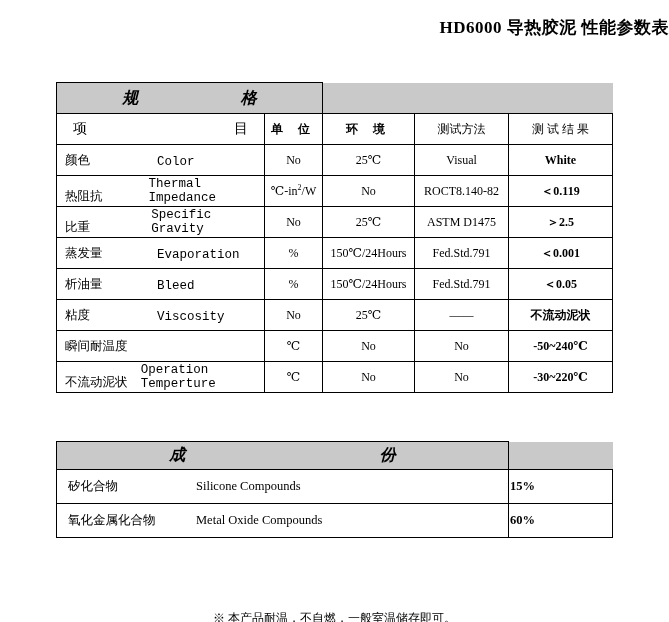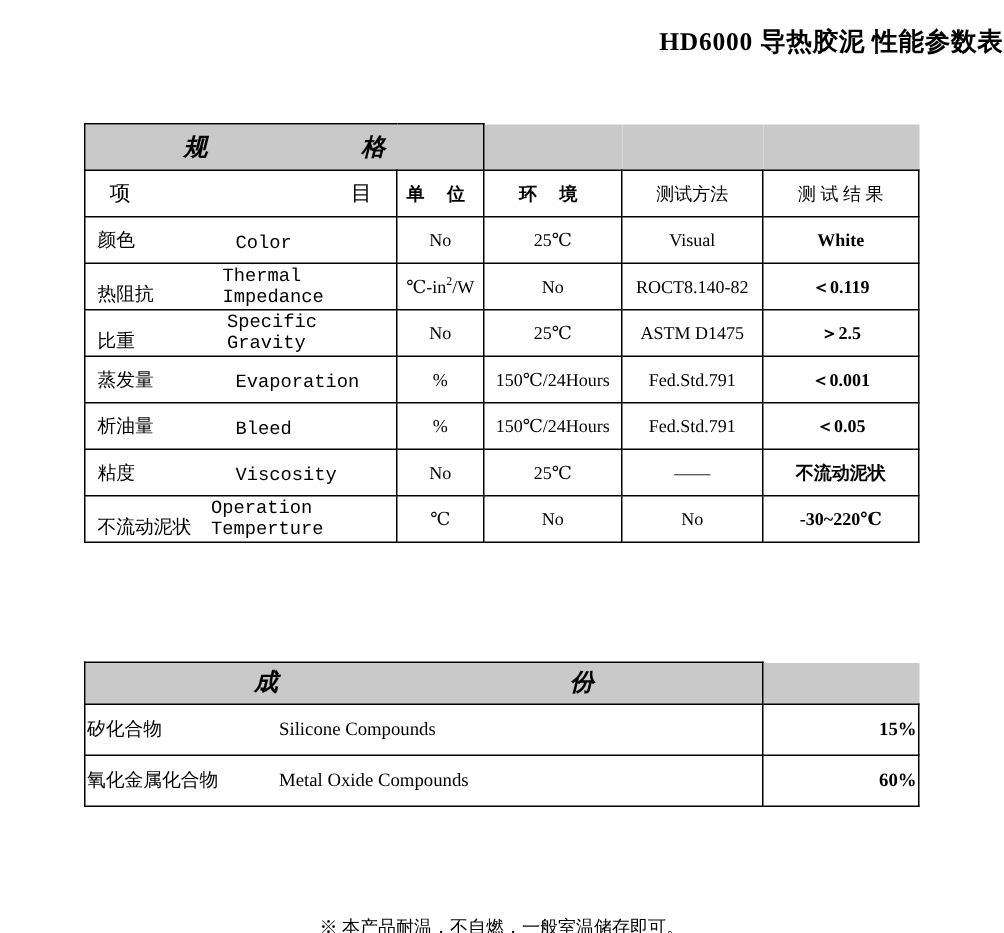--- a/index.html
+++ b/index.html
@@ -118,25 +118,26 @@
     font-size: 12.5px;
     vertical-align: middle;
   }
   table.comp .band td {
     background: #c9c9c9;
     height: 25px;
   }
   .comp-name {
     display: flex;
     align-items: center;
+    padding-left: 10px;
     font-family: Liberation Serif, serif;
   }
   .comp-cn { width: 128px; display: inline-block; font-size: 12.5px; }
   .comp-en { font-size: 12.5px; }
-  .comp-pct { text-align: right; font-weight: bold; font-size: 13px; font-family: Liberation Serif, serif; }
+  .comp-pct { text-align: left; font-weight: bold; font-size: 13px; font-family: Liberation Serif, serif; }
 
   .footnote {
     position: absolute;
     left: 0;
     right: 0;
     top: 594px;
     text-align: center;
     font-size: 12px;
   }
 </style>
@@ -254,20 +255,32 @@
               <span class="item-cn">粘度</span>
               <span class="item-en">Viscosity</span>
             </div>
           </td>
           <td class="small">No</td>
           <td class="small">25℃</td>
           <td class="small">——</td>
           <td class="result">不流动泥状</td>
         </tr>
 
+        <tr>
+          <td>
+            <div class="item-cell">
+              <span class="item-cn">瞬间耐温度</span>
+              <span class="item-en"></span>
+            </div>
+          </td>
+          <td class="small">℃</td>
+          <td class="small">No</td>
+          <td class="small">No</td>
+          <td class="result">-50~240℃</td>
+        </tr>
 
         <tr>
           <td>
             <div class="item-cell">
               <span class="item-cn">不流动泥状</span>
               <span class="item-en">Operation Temperture</span>
             </div>
           </td>
           <td class="small">℃</td>
           <td class="small">No</td>

